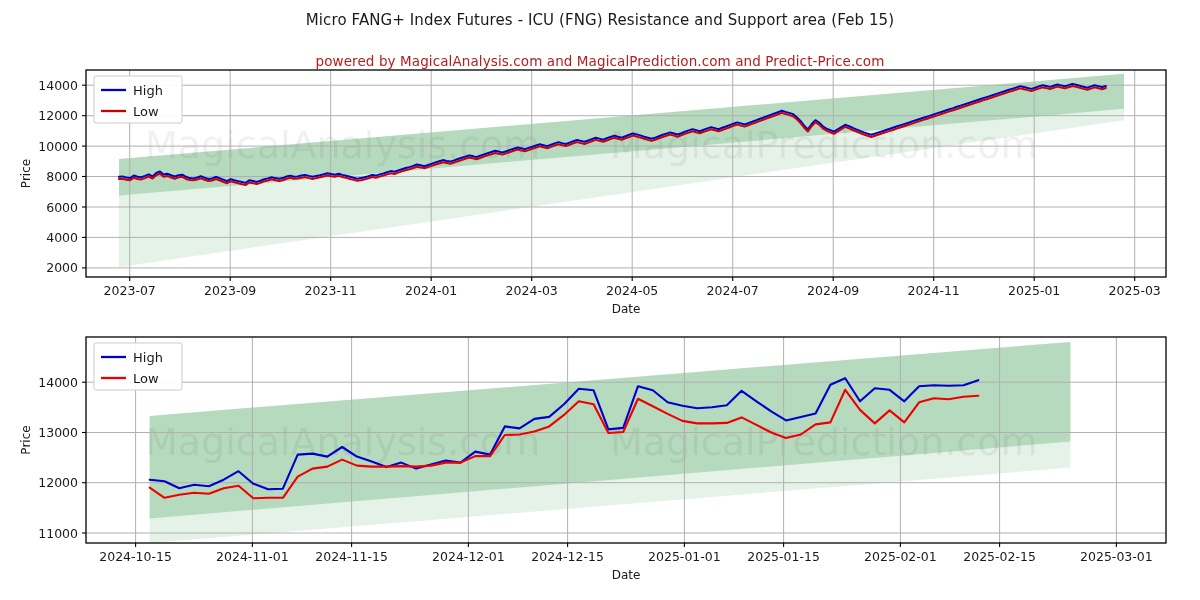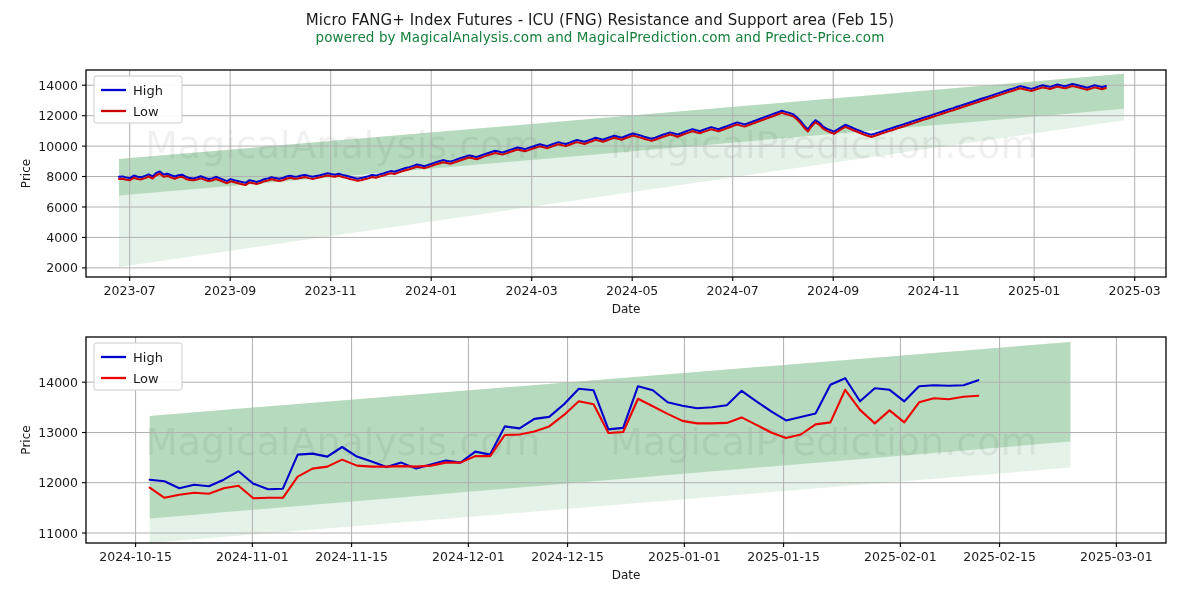--- a/index.html
+++ b/index.html
@@ -28,22 +28,22 @@
     text-align: center;
   }
   .chart-title {
     font-size: 15px;
     color: #1a1a1a;
     margin-top: 11px;
     letter-spacing: 0.1px;
   }
   .chart-subtitle {
     font-size: 13.5px;
-    color: #15803d;
-    margin-top: 0;
+    color: #b91c1c;
+    margin-top: 24px;
     letter-spacing: 0.1px;
   }
   svg { display: block; }
   .axis-label {
     font-size: 12px;
     fill: #1a1a1a;
     font-family: "DejaVu Sans", sans-serif;
   }
   .tick-label {
     font-size: 12.5px;

